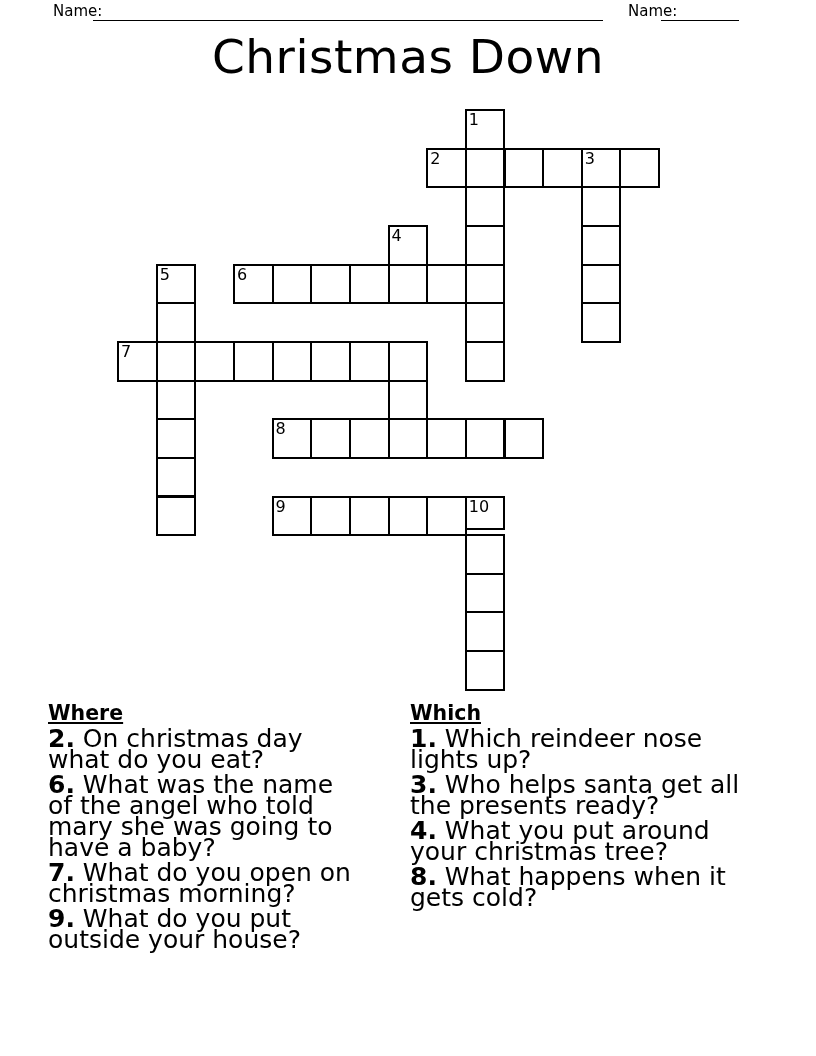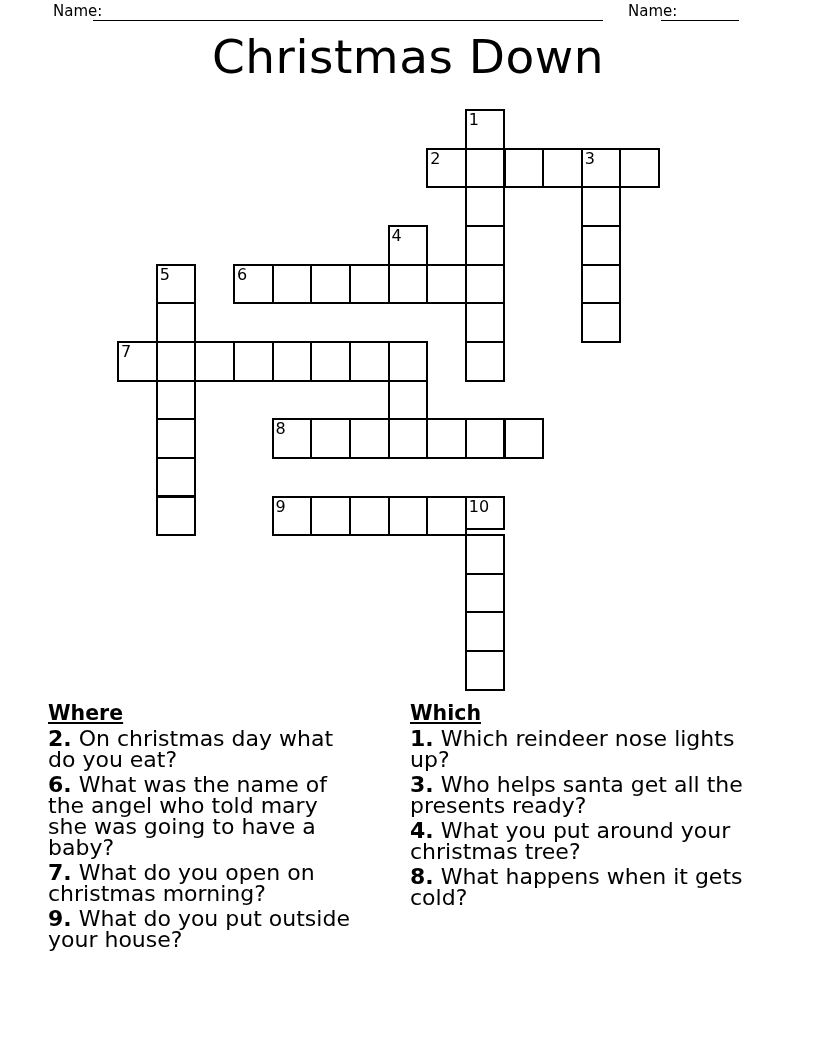--- a/index.html
+++ b/index.html
@@ -32,21 +32,21 @@
     font-size:16px;line-height:17px;
   }
   
   .clue-col{position:absolute;top:701px;}
   #across-col{left:48px;width:315px;}
   #down-col{left:410px;width:340px;}
   .clue-heading{
     font-size:20.5px;font-weight:bold;text-decoration:underline;
     line-height:24px;margin:0 0 3px 0;
   }
-  .clue{font-size:22px;line-height:21px;margin:0 0 4px 0;}
+  .clue{font-size:25px;line-height:21px;margin:0 0 4px 0;}
   .clue b{font-weight:bold;}
 </style>
 </head>
 <body>
 
 <span class="hdr-label" id="name-label">Name:</span>
 <div class="write-line" id="name-line"></div>
 
 <span class="hdr-label" id="date-label">Name:</span>
 <div class="write-line" id="date-line"></div>

